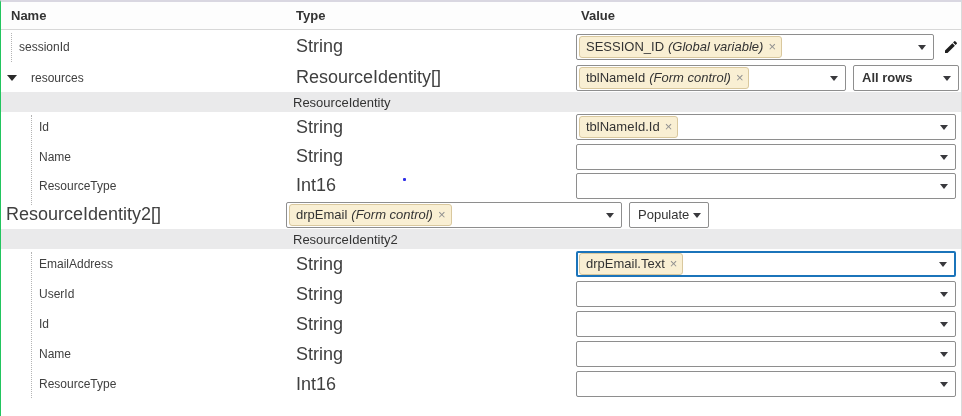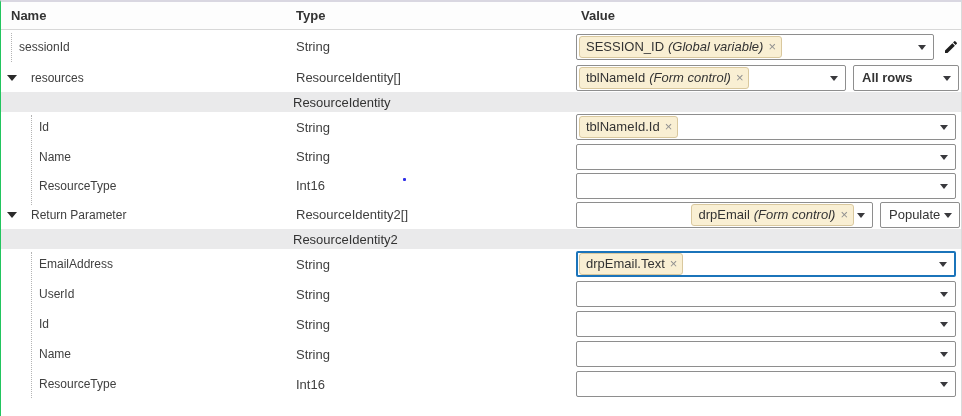--- a/index.html
+++ b/index.html
@@ -9,21 +9,21 @@
   .hdr{display:flex;height:27px;align-items:center;border-bottom:1px solid #d8d8d8;background:#fdfdfd;
        font-weight:bold;font-size:13px;color:#333;}
   .hdr .c1{width:290px;padding-left:10px;box-sizing:border-box;}
   .hdr .c2{width:285px;padding-left:5px;box-sizing:border-box;}
   .hdr .c3{flex:1;padding-left:5px;}
   .row{display:flex;align-items:center;box-sizing:border-box;}
   .band{background:#eaeaeb;font-size:13px;color:#333;}
   .band-label{padding-left:292px;}
   .cell-name{width:290px;position:relative;height:100%;display:flex;align-items:center;
              font-size:12px;color:#404040;box-sizing:border-box;}
-  .cell-type{width:285px;padding-left:5px;font-size:13px;color:#404040;box-sizing:border-box;}
+  .cell-type{width:285px;padding-left:5px;font-size:18px;color:#404040;box-sizing:border-box;}
   .cell-value{flex:1;display:flex;align-items:center;}
   .combo{position:relative;height:26px;border:1px solid #8e8e8e;border-radius:2px;background:#fff;
          box-sizing:border-box;display:flex;align-items:center;padding:0 18px 0 2px;overflow:hidden;}
   .combo.focused{border:2px solid #1b74ba;padding-left:1px;}
   .arrow{position:absolute;right:7px;top:50%;margin-top:-2px;width:0;height:0;
          border-left:4px solid transparent;border-right:4px solid transparent;border-top:5px solid #39393d;}
   .tag{display:inline-flex;align-items:baseline;background:#f9efd3;border:1px solid #d9c89e;border-radius:3px;
        padding:1px 5px 2px 6px;font-size:13px;color:#333;white-space:nowrap;line-height:17px;}
   .tag .q{font-style:italic;margin-left:4px;}
   .tag .x{color:#909090;margin-left:5px;font-size:13px;cursor:pointer;}
@@ -127,27 +127,23 @@
           <span class="name-label">ResourceType</span>
         </div>
         <div class="cell-type">Int16</div>
         <div class="cell-value">
           <div class="combo" style="width: 380px;">
             <span class="arrow"></span>
           </div>
         </div>
       </div>
       <div class="row" style="height: 29px;">
-        <div class="cell-name ind-root-expanded">
-          <span class="expander"></span>
-          <span class="name-label">Return Parameter</span>
-        </div>
         <div class="cell-type">ResourceIdentity2[]</div>
         <div class="cell-value">
-          <div class="combo" style="width: 297px; justify-content: flex-end;">
+          <div class="combo" style="width: 336px;">
             <span class="tag">
               <span>drpEmail</span>
               <span class="q">(Form control)</span>
               <span class="x">×</span>
             </span>
             <span class="arrow"></span>
           </div>
           <div class="sideselect" style="width: 80px;">
             <span>Populate</span>
             <span class="arrow"></span>

